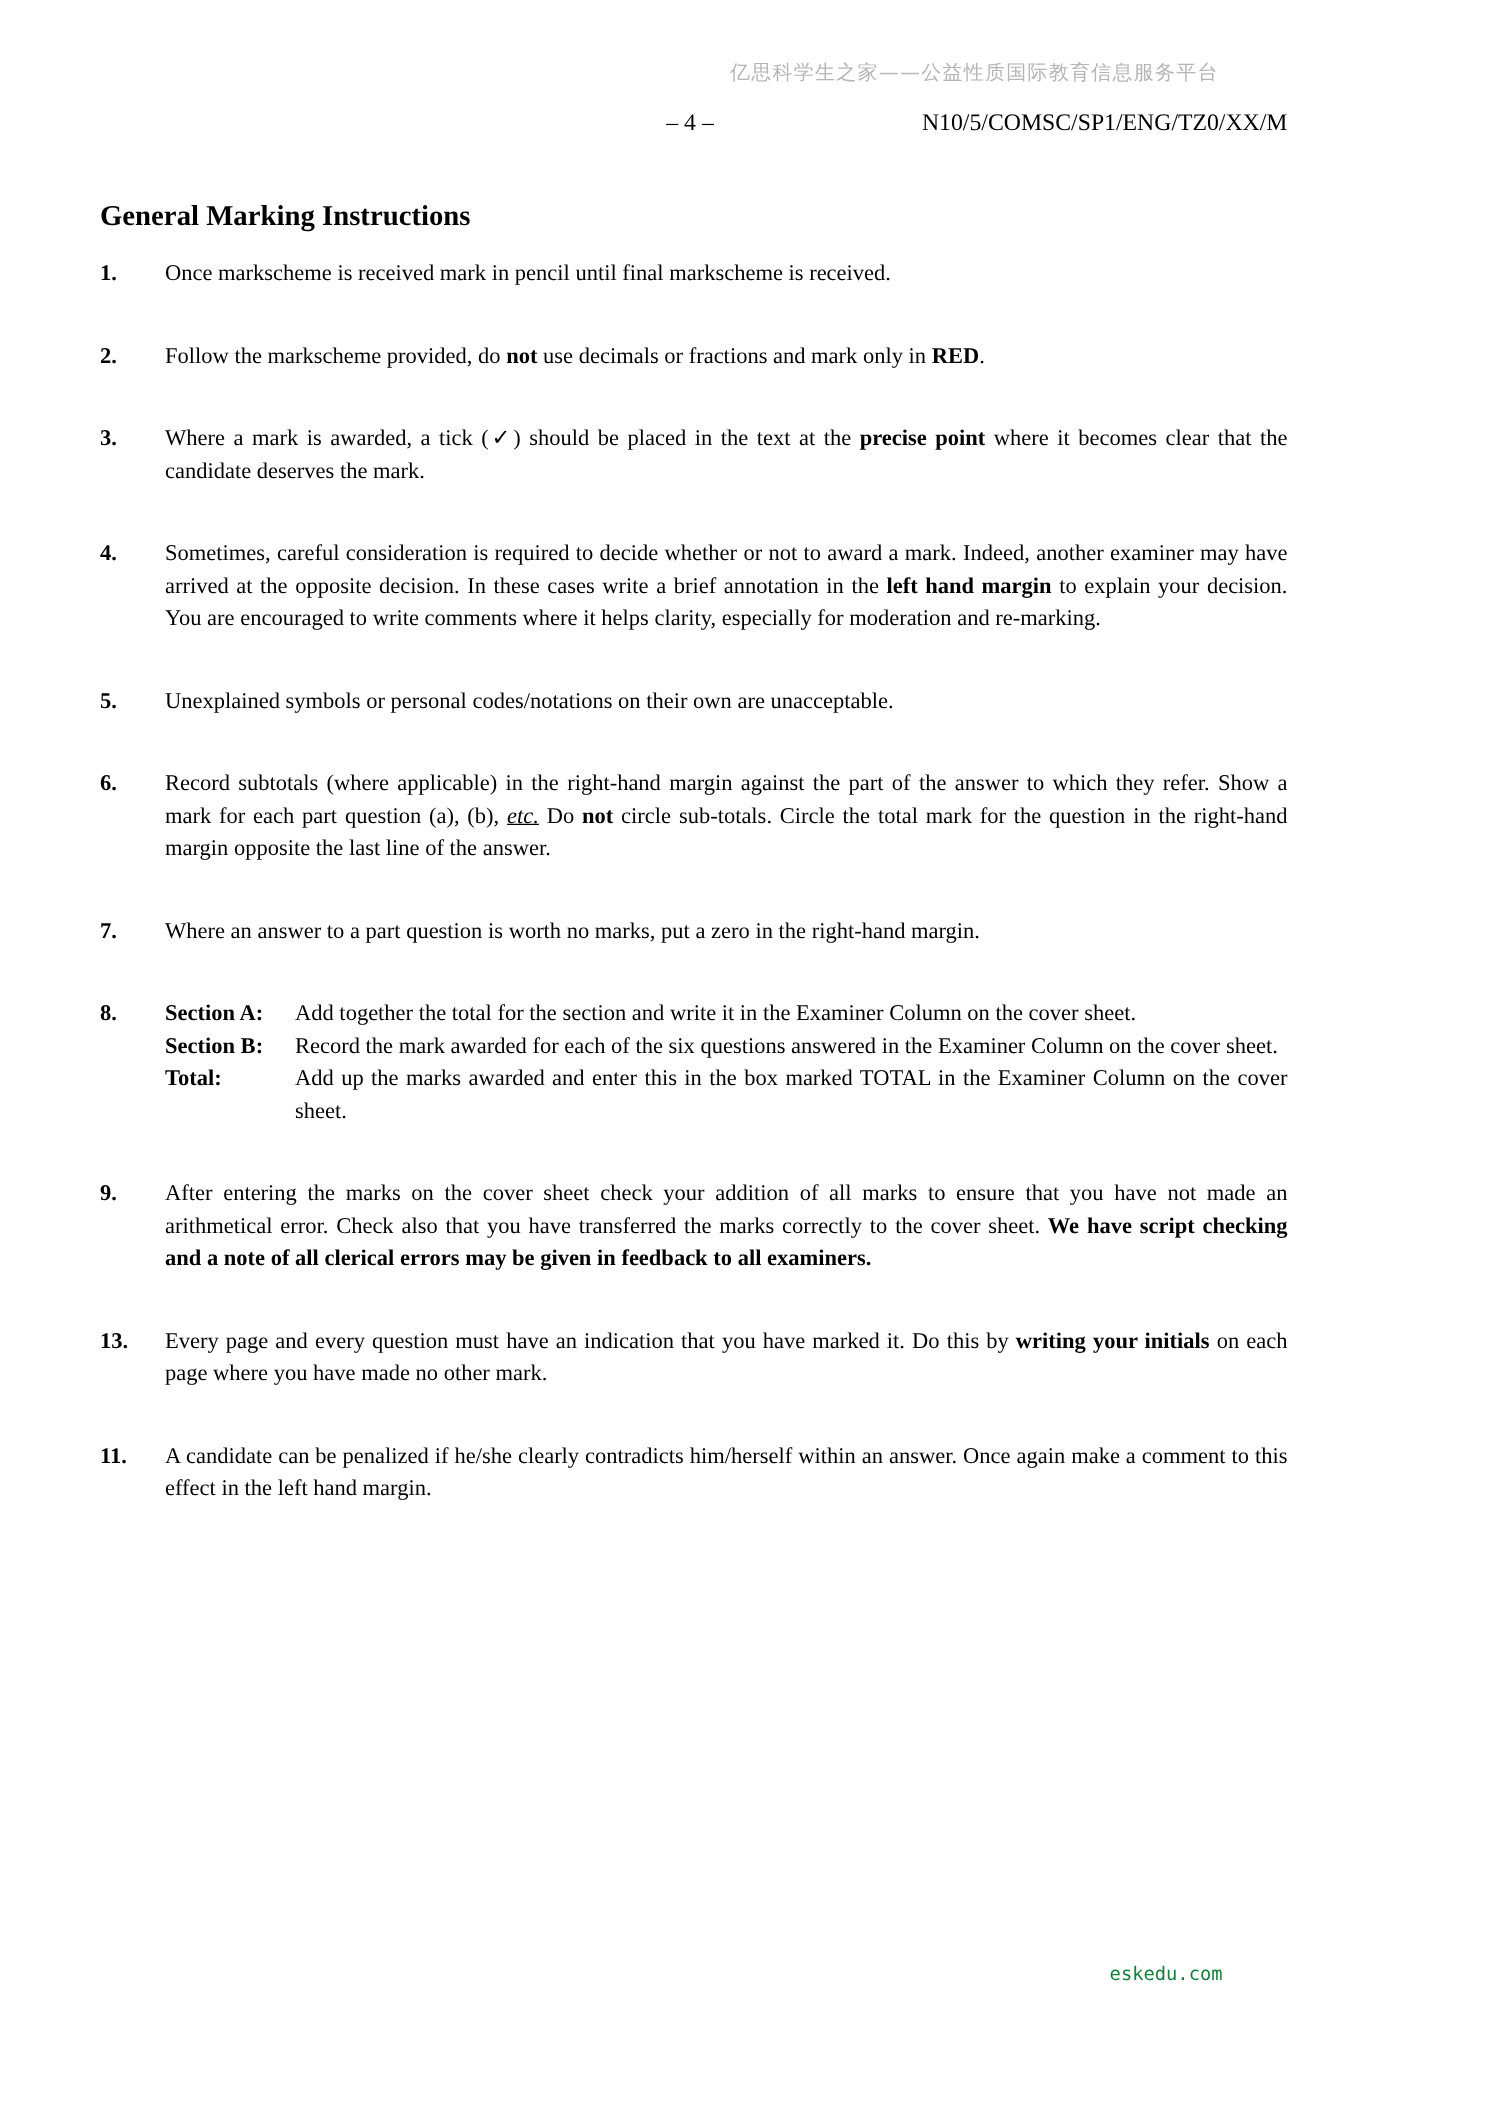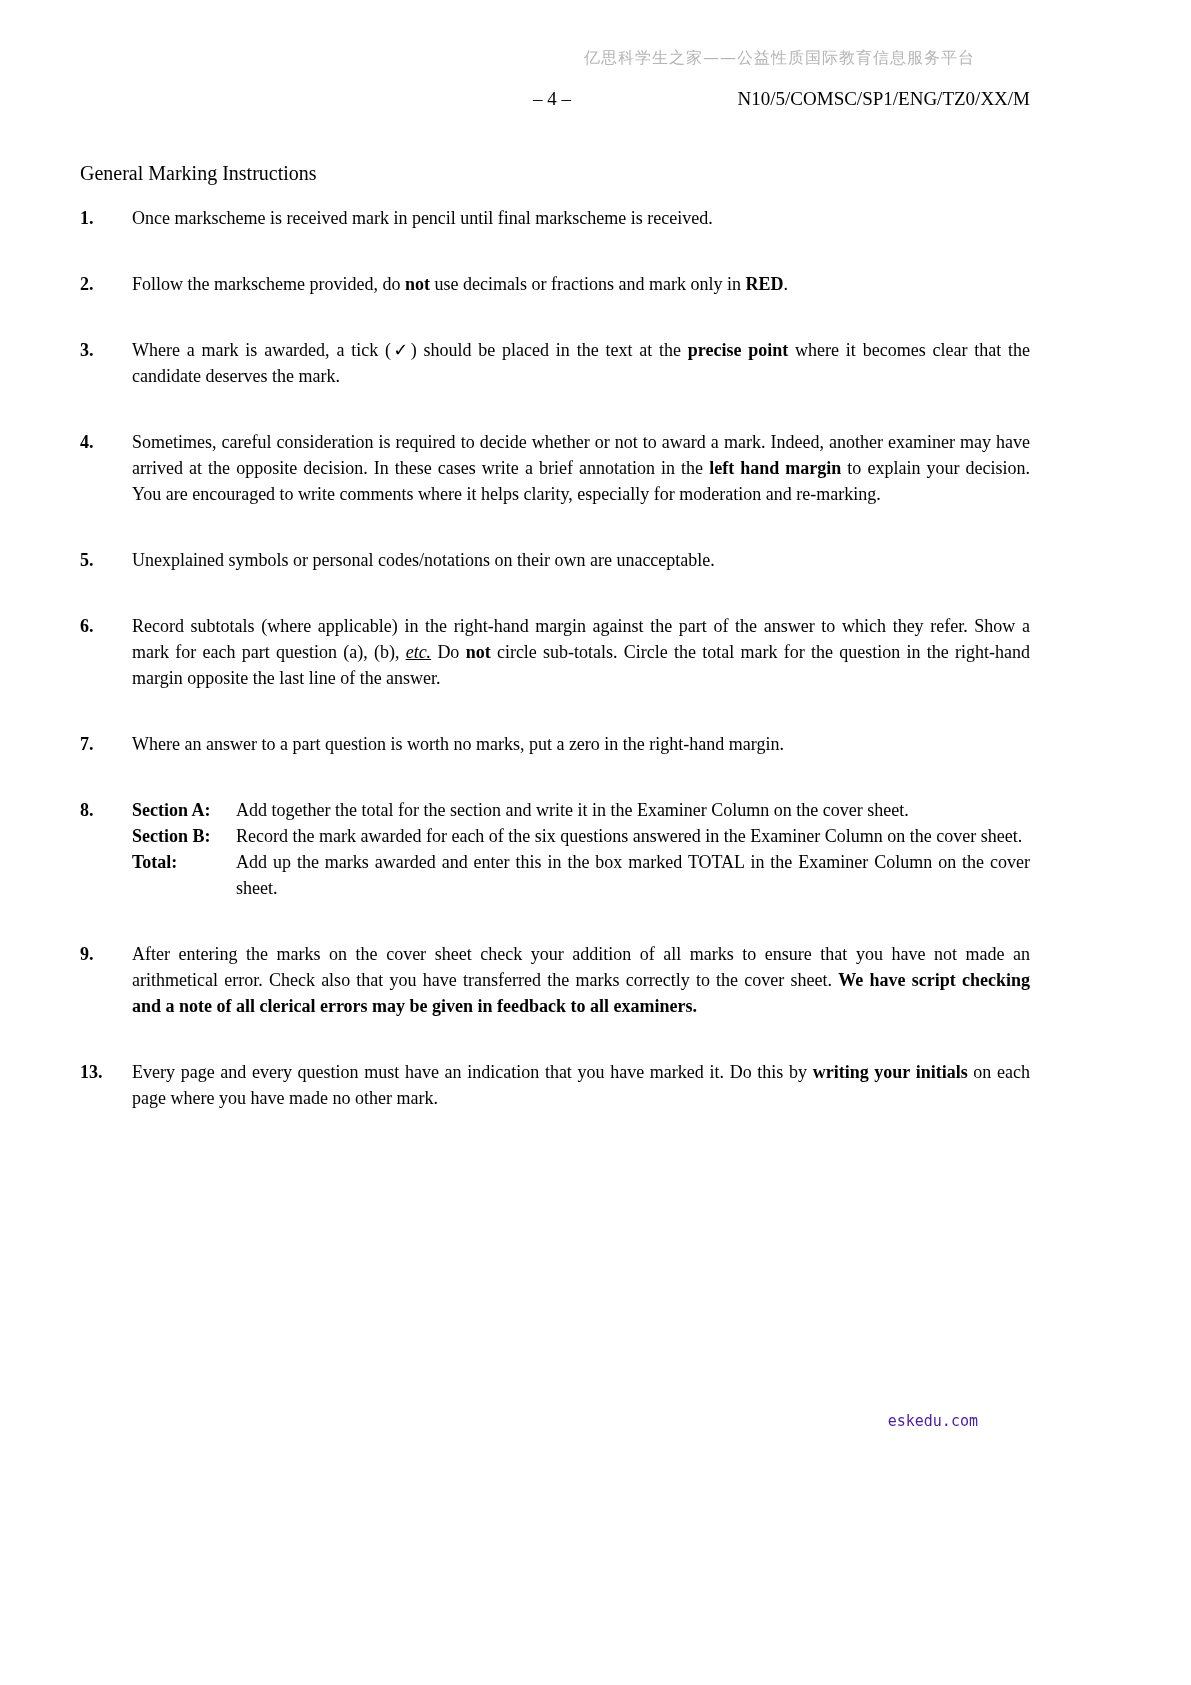--- a/index.html
+++ b/index.html
@@ -40,22 +40,22 @@
     top: 0;
   }
   .content {
     position: absolute;
     left: 80px;
     top: 0;
     width: 950px;
     padding-top: 158px;
   }
   .doc-title {
-    font-size: 20px;
-    font-weight: normal;
+    font-size: 23px;
+    font-weight: bold;
     line-height: 30px;
     margin: 0 0 17px 0;
   }
   .item {
     display: flex;
     margin-bottom: 40px;
     font-size: 18px;
     line-height: 26px;
   }
   .num {
@@ -74,23 +74,23 @@
   .subitem .label {
     font-weight: bold;
   }
   .subitem .subtext {
     text-align: justify;
   }
   .b { font-weight: bold; }
   .i { font-style: italic; text-decoration: underline; }
   .watermark-bottom {
     position: absolute;
-    top: 1412px;
+    top: 1570px;
     right: 213px;
-    color: #4c1d95;
+    color: #15803d;
     font-family: "DejaVu Sans Mono", monospace;
     font-size: 15px;
   }
 </style>
 </head>
 <body>
 
 <div class="page">
 
   <div class="watermark-top">亿思科学生之家——公益性质国际教育信息服务平台</div>
@@ -150,18 +150,22 @@
           </div>
         </div>
         <div class="item">
           <div class="num">9.</div>
           <div class="body"><span>After entering the marks on the cover sheet check your addition of all marks to ensure that you have not made an arithmetical error.  Check also that you have transferred the marks correctly to the cover sheet.  </span><span class="b ">We have script checking and a note of all clerical errors may be given in feedback to all examiners.</span></div>
         </div>
         <div class="item">
           <div class="num">13.</div>
           <div class="body"><span>Every page and every question must have an indication that you have marked it.  Do this by </span><span class="b ">writing your initials</span><span> on each page where you have made no other mark.</span></div>
         </div>
+        <div class="item">
+          <div class="num">11.</div>
+          <div class="body"><span>A candidate can be penalized if he/she clearly contradicts him/herself within an answer.  Once again make a comment to this effect in the left hand margin.</span></div>
+        </div>
       </div>
   </div>
 
   <div class="watermark-bottom">eskedu.com</div>
 
 </div>
 
 </body></html>

